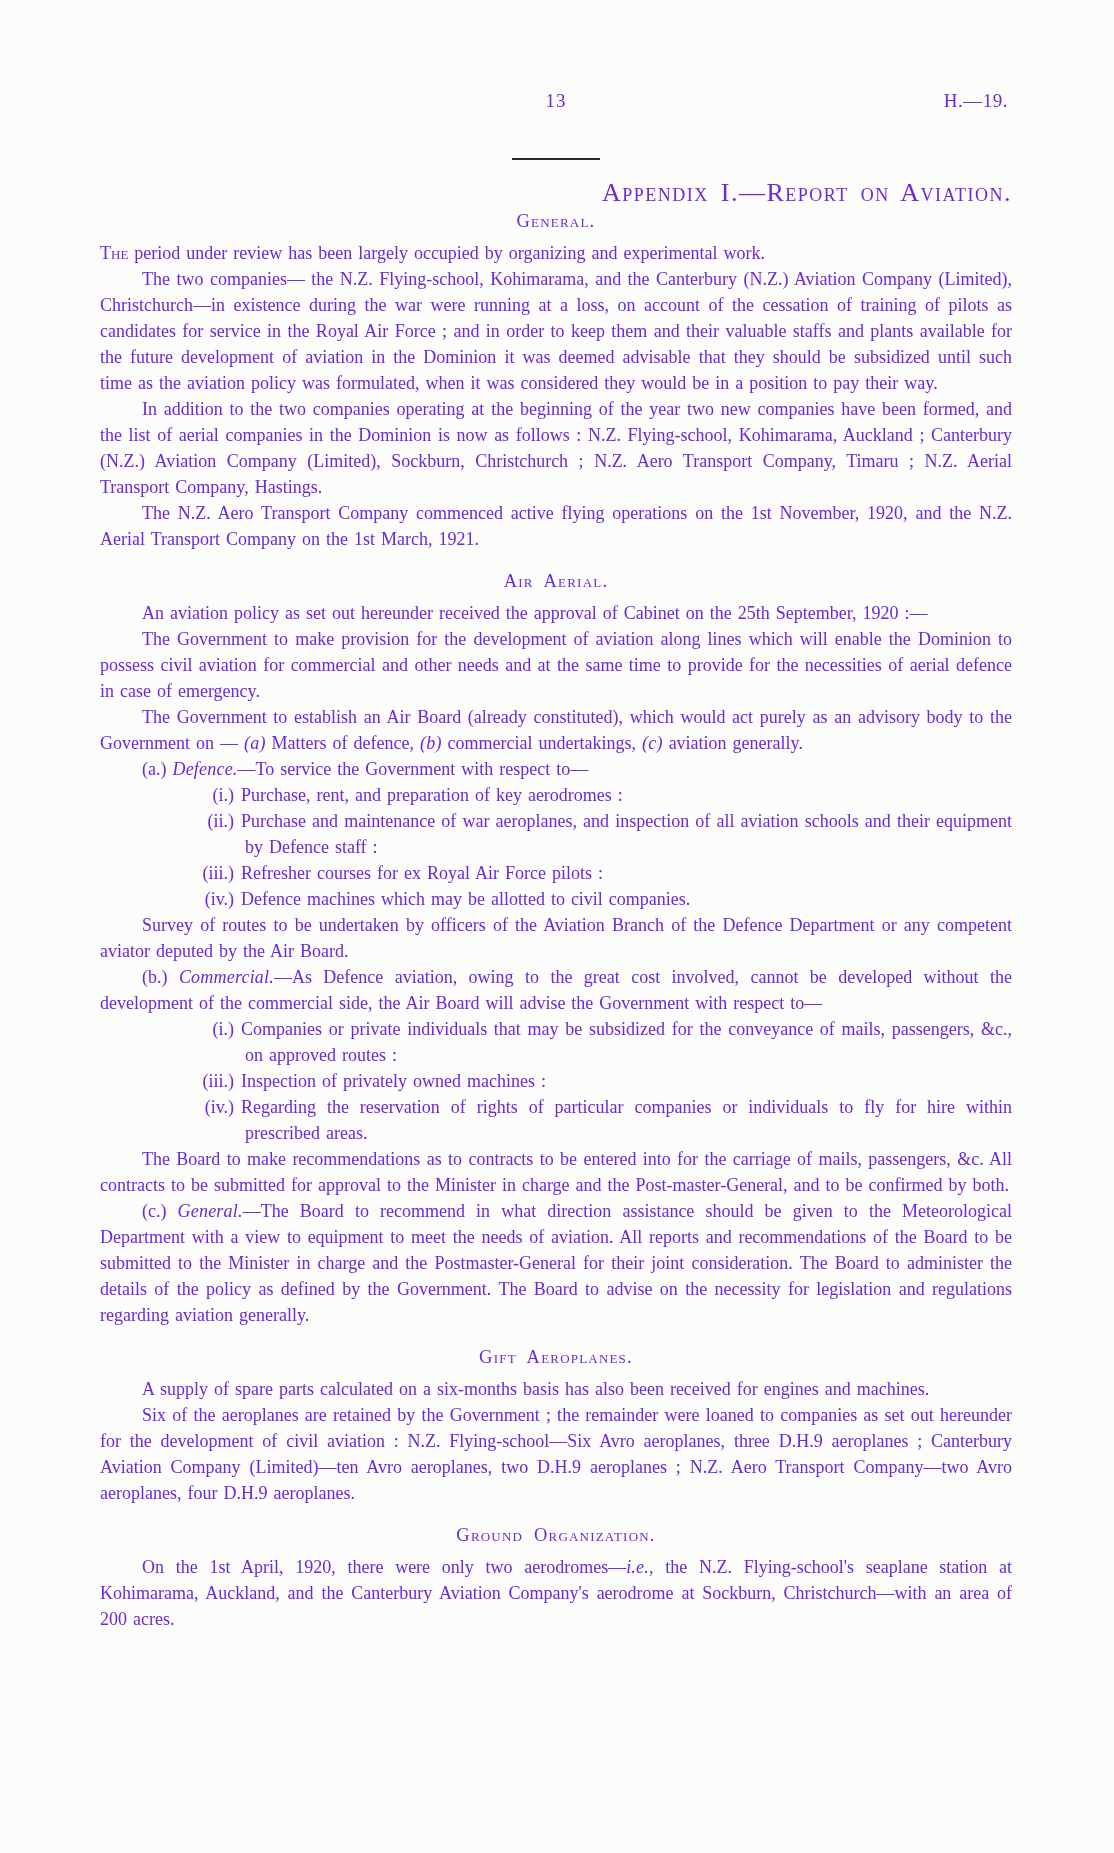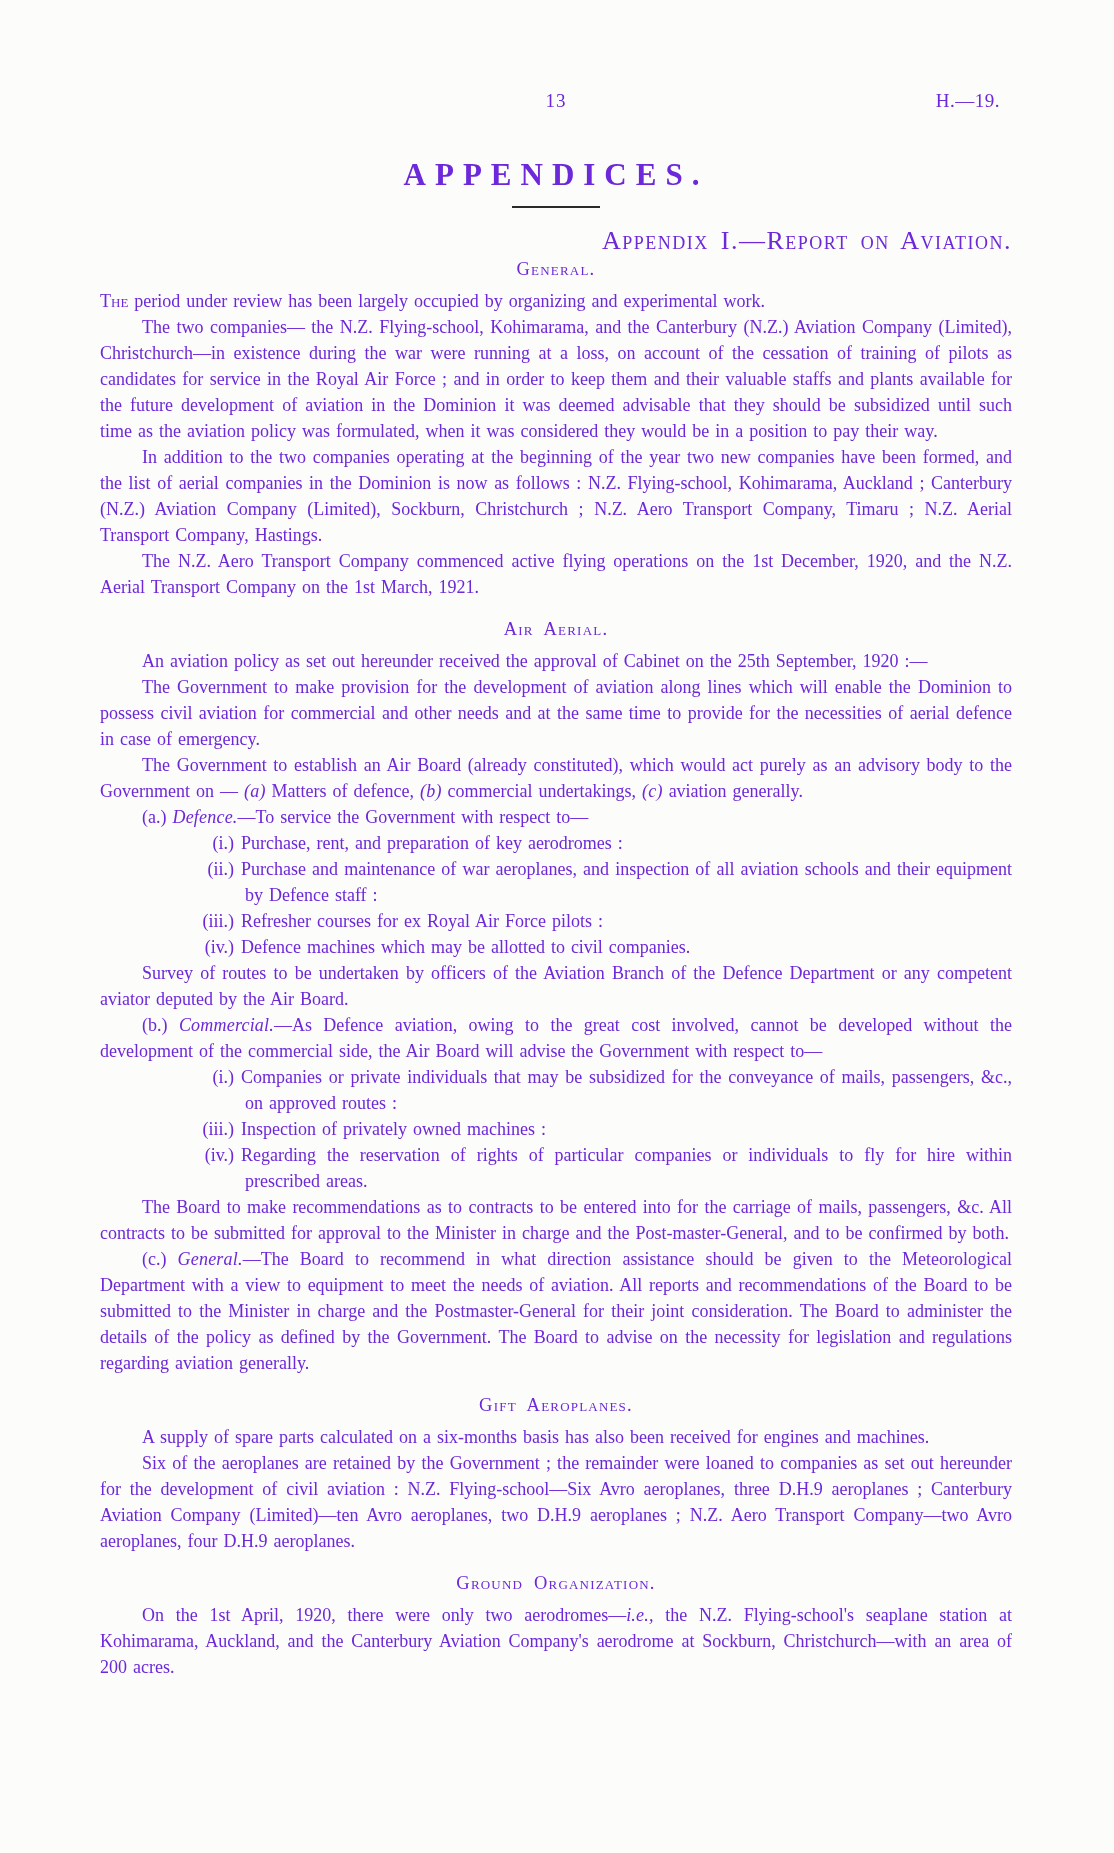--- a/index.html
+++ b/index.html
@@ -17,21 +17,21 @@
   }
   .running-head{
     position:relative;height:26px;margin-bottom:44px;
     font-size:19px;
   }
   .page-number{
     position:absolute;left:0;right:0;text-align:center;
     letter-spacing:1px;
   }
   .doc-ref{
-    position:absolute;right:12px;top:0;letter-spacing:0.5px;
+    position:absolute;right:4px;top:0;letter-spacing:0.5px;
   }
   .main-title{
     text-align:center;
     font-size:31px;line-height:34px;
     letter-spacing:9px;
     font-weight:bold;
     margin:0 0 14px 0;
   }
   .title-rule{
     width:88px;height:0;
@@ -78,30 +78,29 @@
 </style>
 </head>
 <body>
 
 <div class="page">
   <div class="running-head">
     <span class="page-number">13</span>
     <span class="doc-ref">H.—19.</span>
   </div>
 
-  <div class="main-title">APPENDICES.</div>
   <div class="title-rule"></div>
   <div class="appendix-title">Appendix I.—Report on Aviation.</div>
 
   <main>
       <div class="section-heading">General.</div>
       <p class="para noindent"><span class="sc">The</span><span> period under review has been largely occupied by organizing and experimental work.</span></p>
       <p class="para"><span>The two companies— the N.Z. Flying-school, Kohimarama, and the Canterbury (N.Z.) Aviation Company (Limited), Christchurch—in existence during the war were running at a loss, on account of the cessation of training of pilots as candidates for service in the Royal Air Force ; and in order to keep them and their valuable staffs and plants available for the future development of aviation in the Dominion it was deemed advisable that they should be subsidized until such time as the aviation policy was formulated, when it was considered they would be in a position to pay their way.</span></p>
       <p class="para"><span>In addition to the two companies operating at the beginning of the year two new companies have been formed, and the list of aerial companies in the Dominion is now as follows : N.Z. Flying-school, Kohimarama, Auckland ; Canterbury (N.Z.) Aviation Company (Limited), Sockburn, Christchurch ; N.Z. Aero Transport Company, Timaru ; N.Z. Aerial Transport Company, Hastings.</span></p>
-      <p class="para"><span>The N.Z. Aero Transport Company commenced active flying operations on the 1st December, 1920, and the N.Z. Aerial Transport Company on the 1st March, 1921.</span></p>
+      <p class="para"><span>The N.Z. Aero Transport Company commenced active flying operations on the 1st November, 1920, and the N.Z. Aerial Transport Company on the 1st March, 1921.</span></p>
       <div class="section-heading">Air Aerial.</div>
       <p class="para"><span>An aviation policy as set out hereunder received the approval of Cabinet on the 25th September, 1920 :—</span></p>
       <p class="para"><span>The Government to make provision for the development of aviation along lines which will enable the Dominion to possess civil aviation for commercial and other needs and at the same time to provide for the necessities of aerial defence in case of emergency.</span></p>
       <p class="para"><span>The Government to establish an Air Board (already constituted), which would act purely as an advisory body to the Government on — </span><i>(a)</i><span> Matters of defence, </span><i>(b)</i><span> commercial undertakings, </span><i>(c)</i><span> aviation generally.</span></p>
       <p class="para"><span>(a.) </span><i>Defence.</i><span>—To service the Government with respect to—</span></p>
       <div class="hang-item"><span class="li-label">(i.)</span><span>Purchase, rent, and preparation of key aerodromes :</span></div>
       <div class="hang-item"><span class="li-label">(ii.)</span><span>Purchase and maintenance of war aeroplanes, and inspection of all aviation schools and their equipment by Defence staff :</span></div>
       <div class="hang-item"><span class="li-label">(iii.)</span><span>Refresher courses for ex Royal Air Force pilots :</span></div>
       <div class="hang-item"><span class="li-label">(iv.)</span><span>Defence machines which may be allotted to civil companies.</span></div>
       <p class="para"><span>Survey of routes to be undertaken by officers of the Aviation Branch of the Defence Department or any competent aviator deputed by the Air Board.</span></p>

